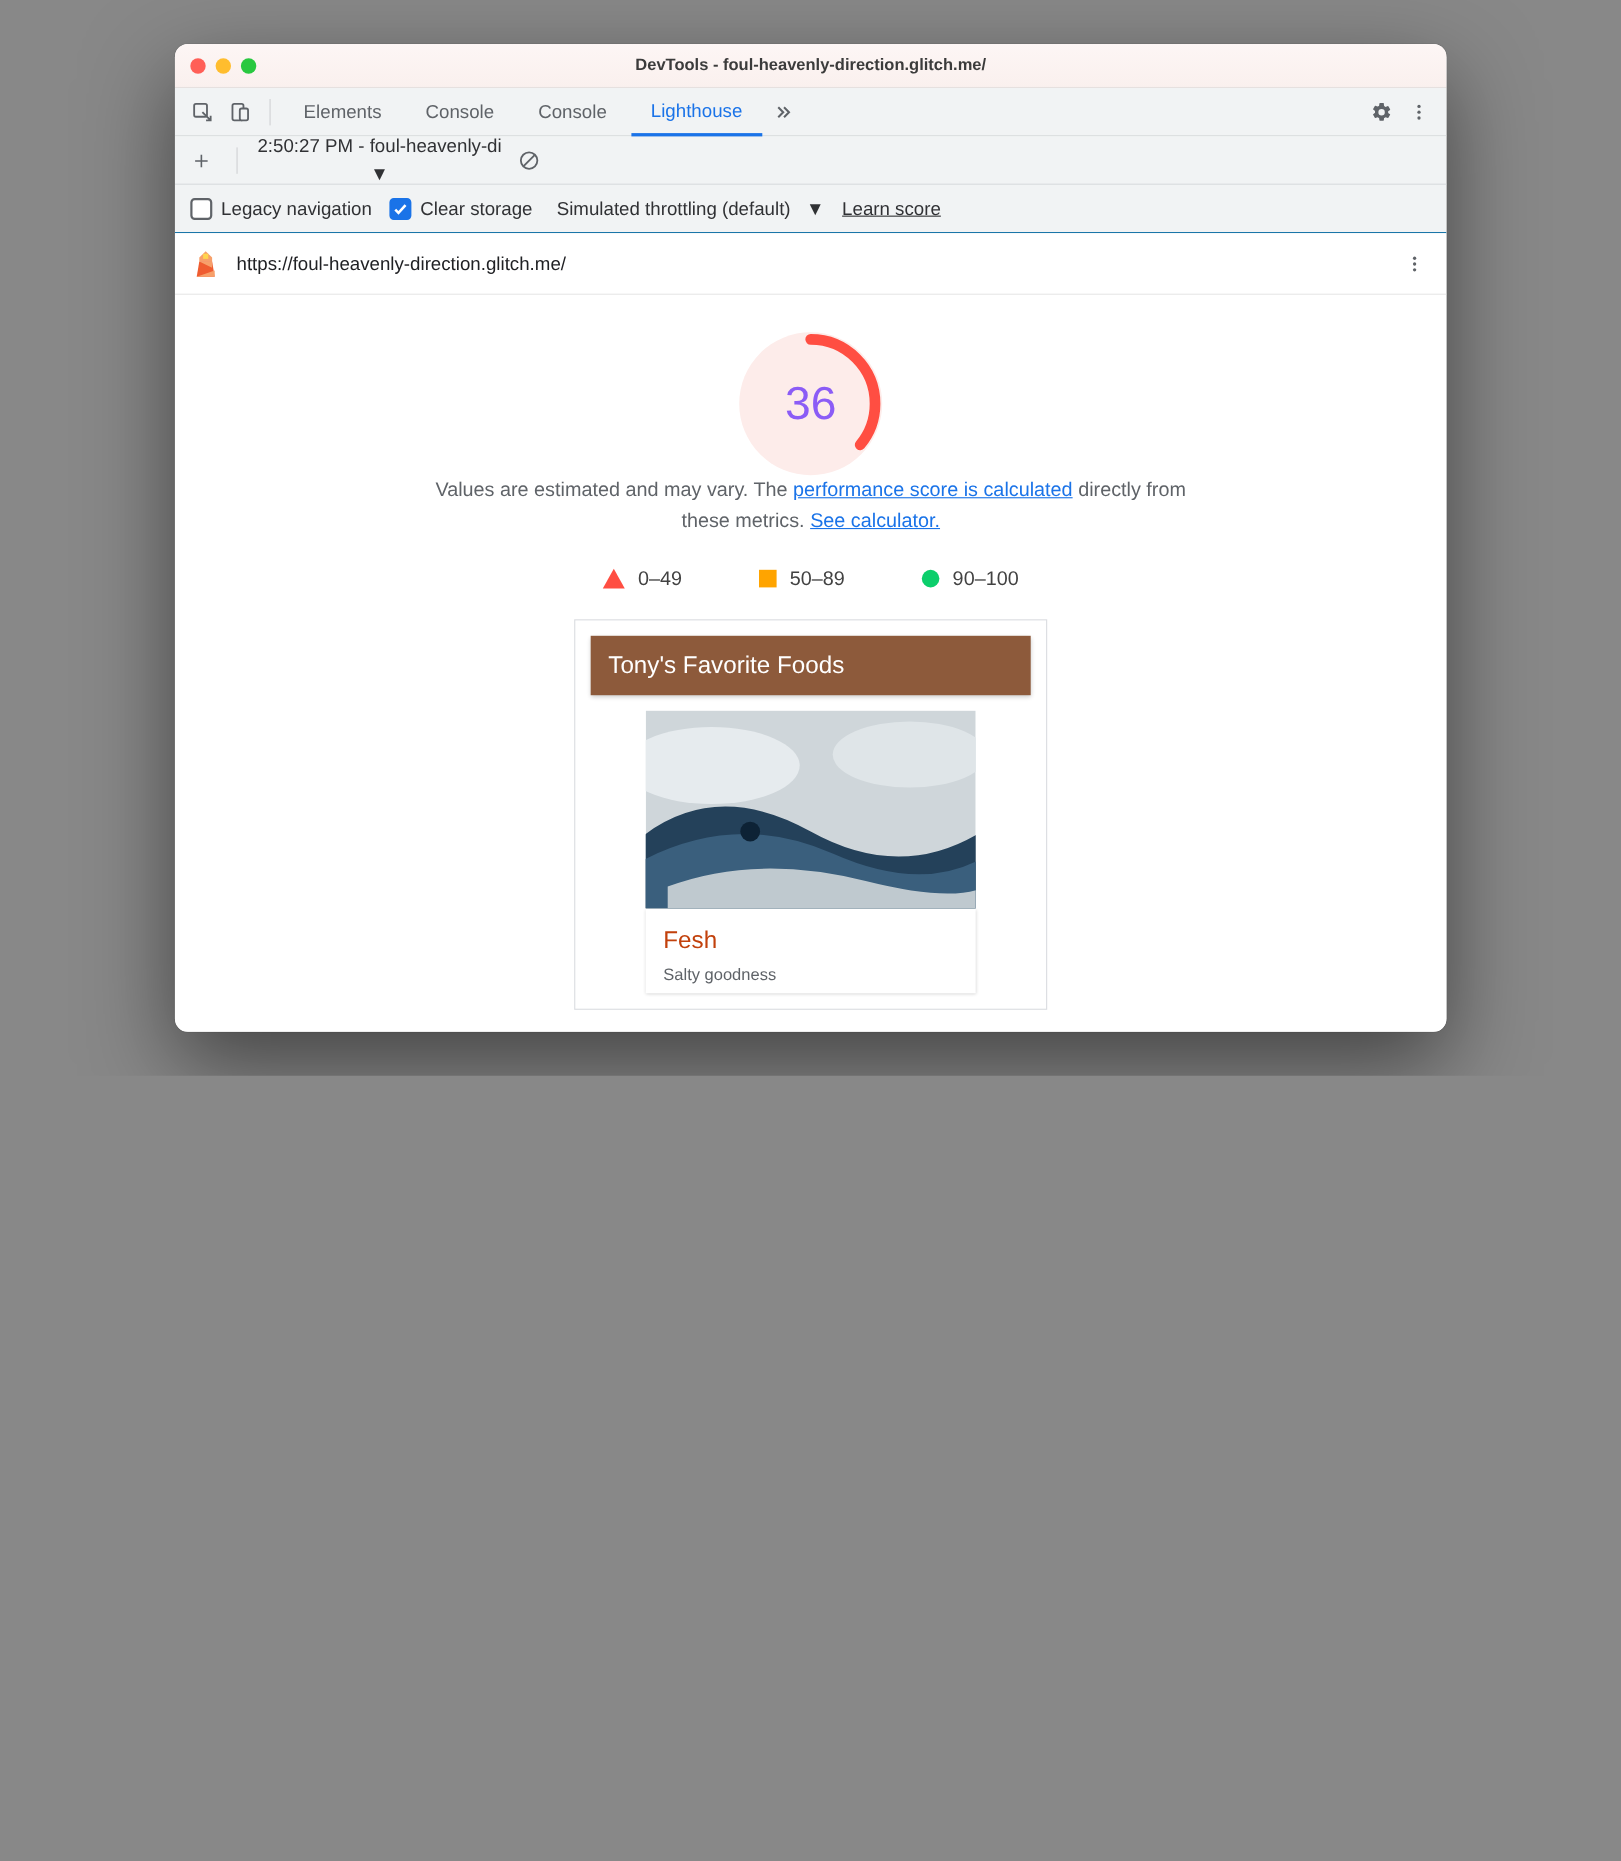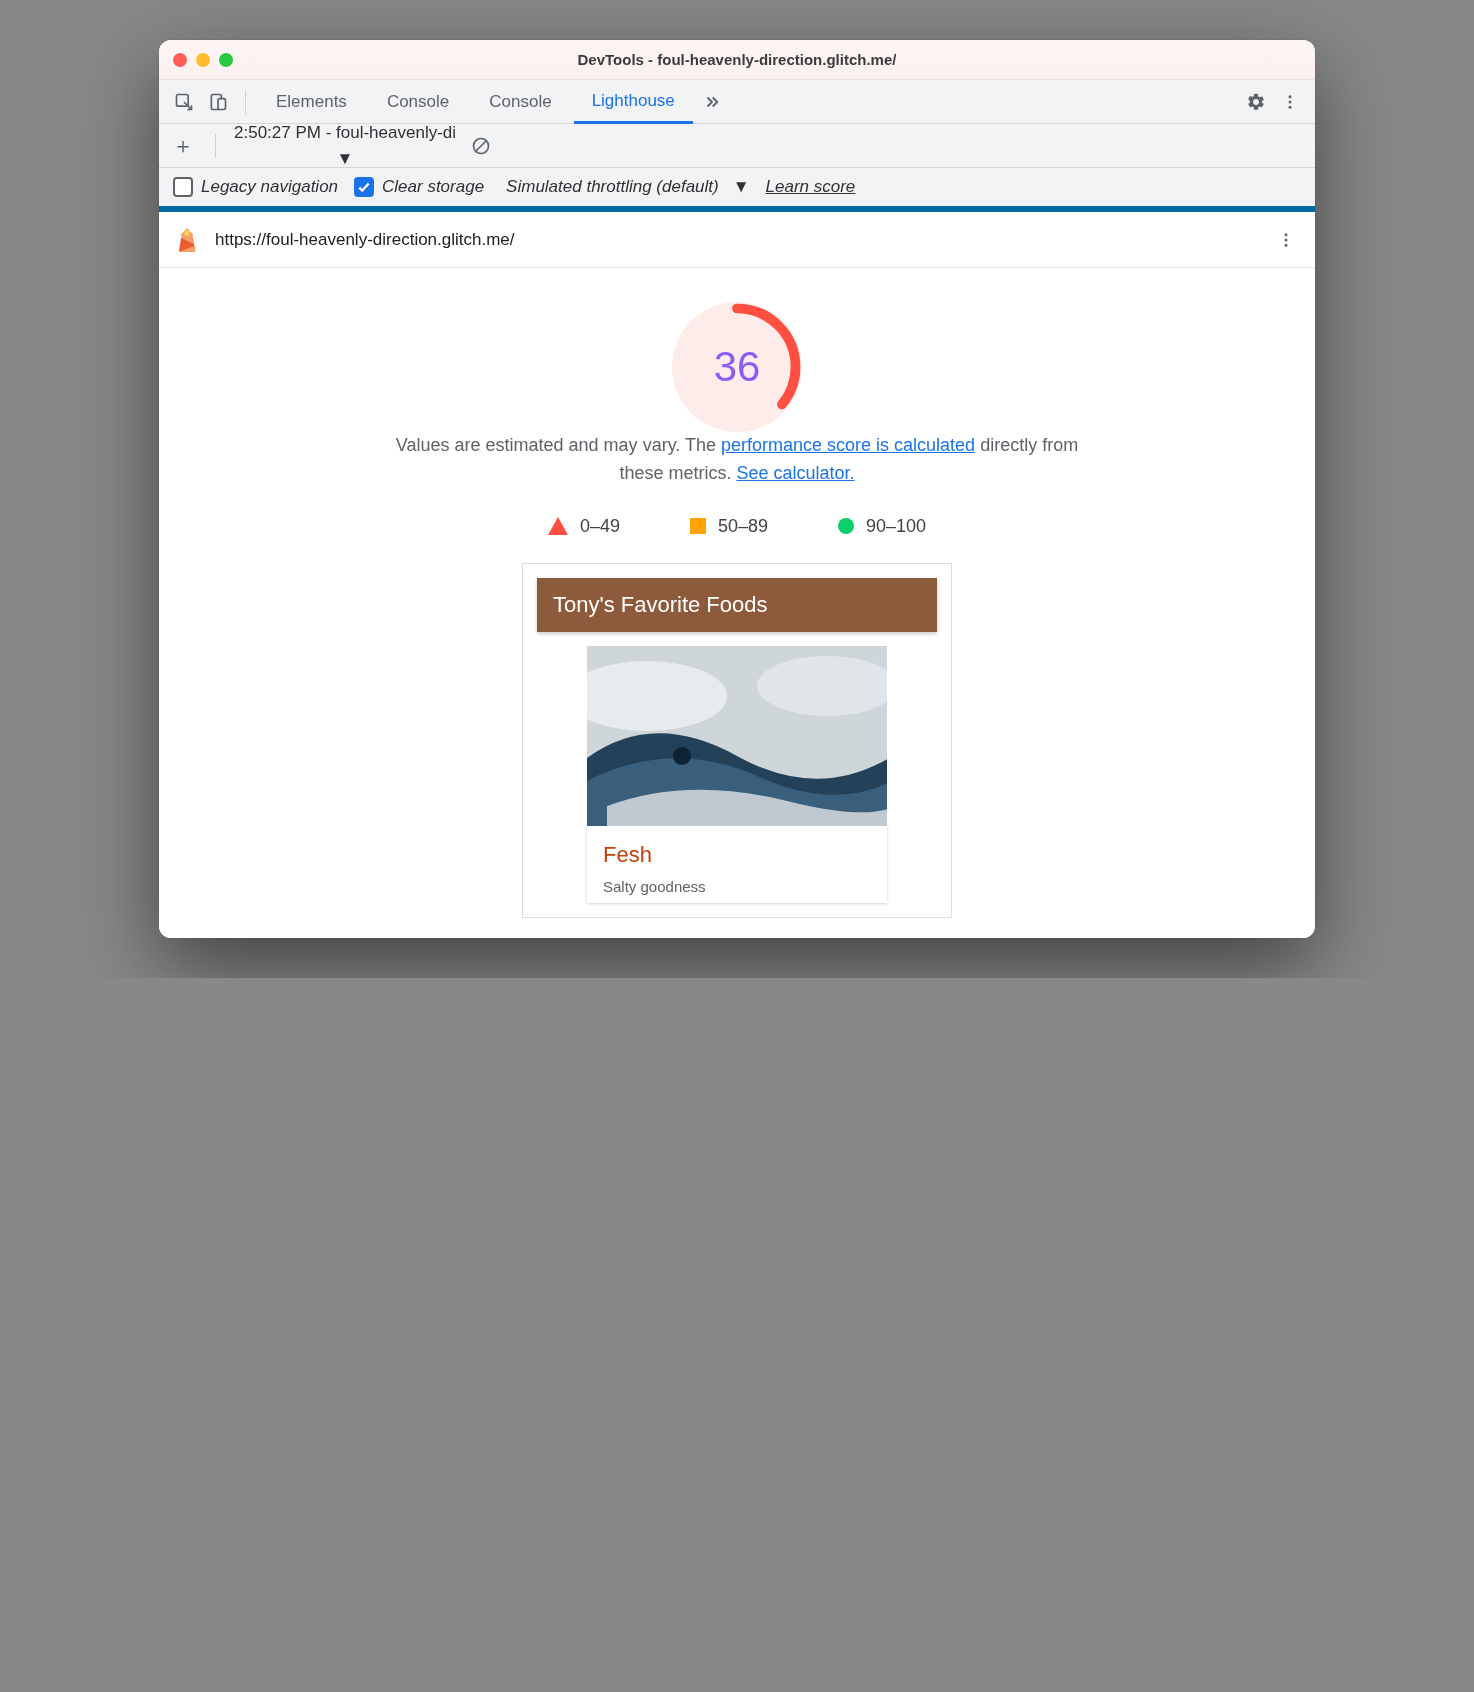--- a/index.html
+++ b/index.html
@@ -53,23 +53,23 @@
   }
   .plus-btn { width:28px; height:28px; display:flex; align-items:center; justify-content:center; font-size:22px; color:#5f6368;}
   .report-select {
     display:flex; align-items:center; gap:6px; max-width: 280px; color:#303134;
     white-space:nowrap; overflow:hidden;flex-direction:column;
   }
   .report-select .txt { overflow:hidden; text-overflow: clip; }
   .clear-icon svg { display:block; }
 
   .optionsbar {
-    height: 44px; background:#f1f3f4; border-bottom:6px solid #0369a1;
+    height: 44px; background:#f1f3f4; border-bottom:1px solid #0369a1;
     display:flex; align-items:center; padding: 0 14px; gap:16px;
-    color:#303134; font-size:17px;font-style:italic;
+    color:#303134; font-size:17px;
   }
   .chk { width:20px; height:20px; border:2px solid #5f6368; border-radius:4px; display:inline-flex; align-items:center; justify-content:center; background:#fff;}
   .chk.checked { background:#1a73e8; border-color:#1a73e8; color:#fff;}
   .chklabel { display:flex; align-items:center; gap:8px; }
   .throttle-dd { display:flex; align-items:center; gap:0; margin-left:6px;}
   .learn-more { text-decoration: underline; color:#303134; }
 
   .urlbar {
     height: 56px; border-bottom:1px solid #e3e3e3; background:#fff;
     display:flex; align-items:center; padding: 0 14px; gap:14px;

